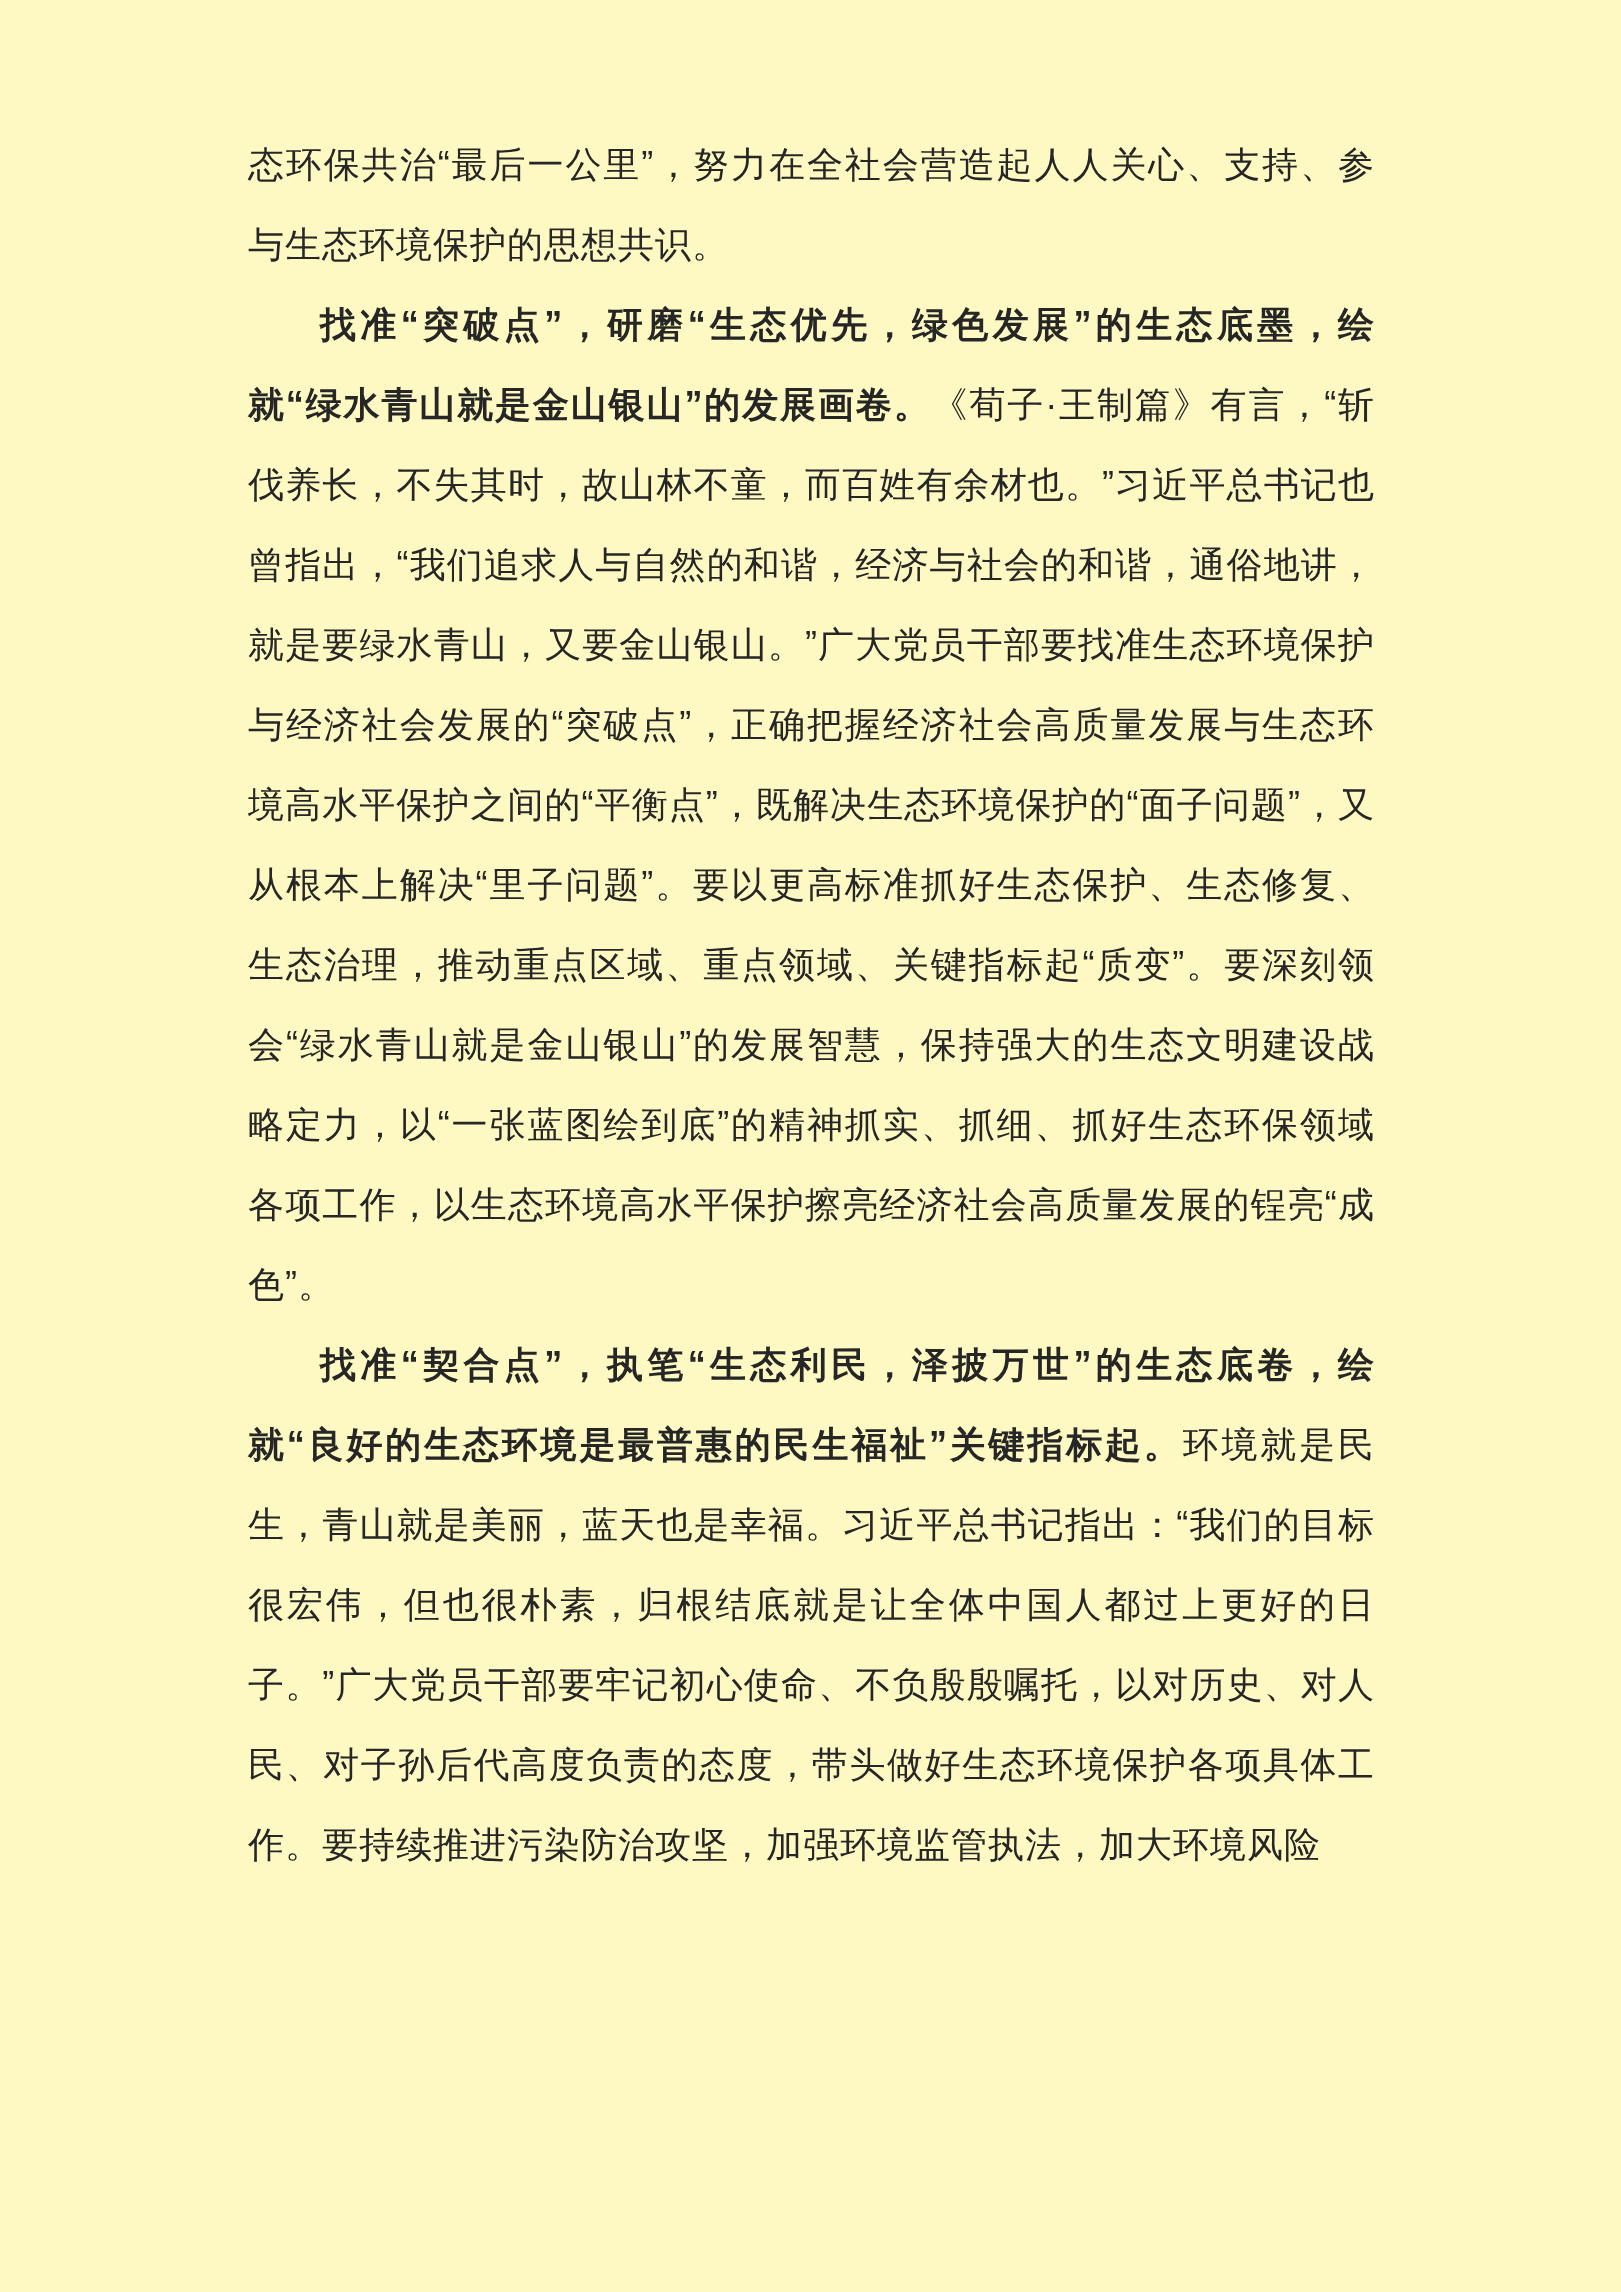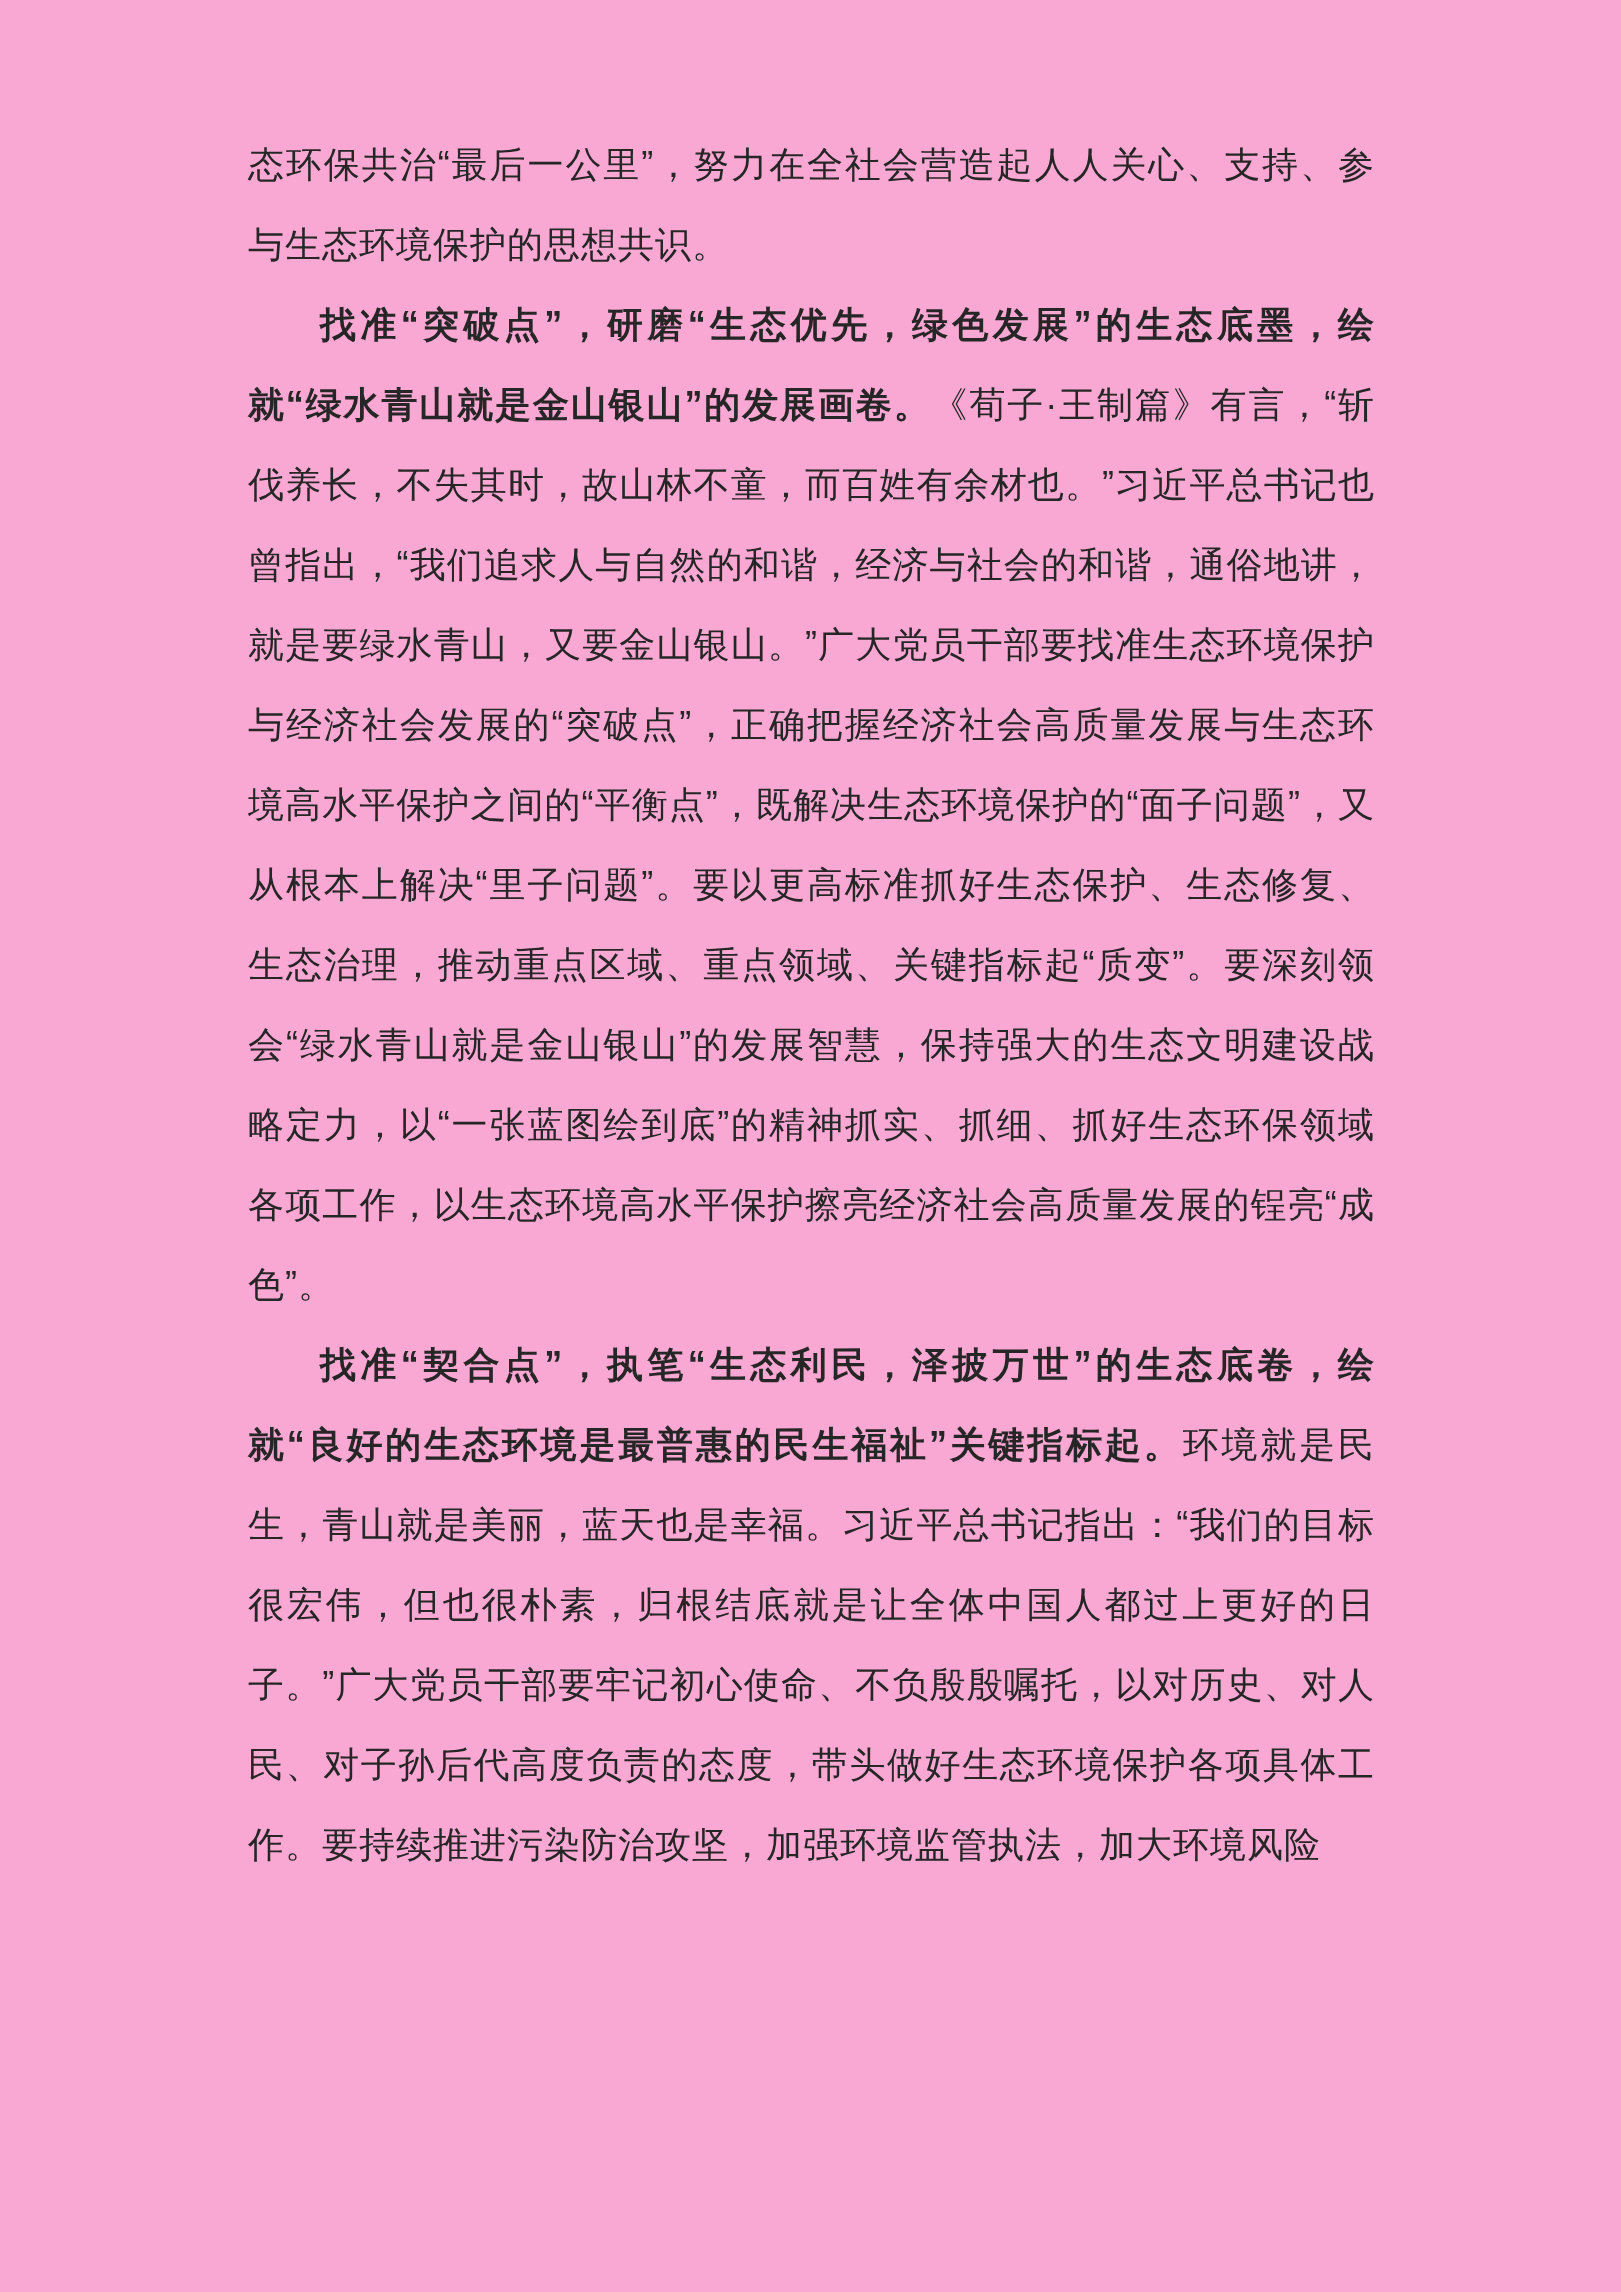--- a/index.html
+++ b/index.html
@@ -10,21 +10,21 @@
     position: relative;
     font-family: "Liberation Sans", "DejaVu Sans", sans-serif;
     color: #262626;
     overflow: hidden;
   }
   .page {
     position: absolute;
     left: 0; top: 0;
     width: 1621px;
     height: 2293px;
-    background: #f9a8d4;
+    background: #fef9c3;
   }
   .content {
     position: absolute;
     left: 248px;
     top: 125px;
     width: 1127px;
     font-size: 36px;
     line-height: 80px;
     letter-spacing: 1px;
     text-align: justify;

